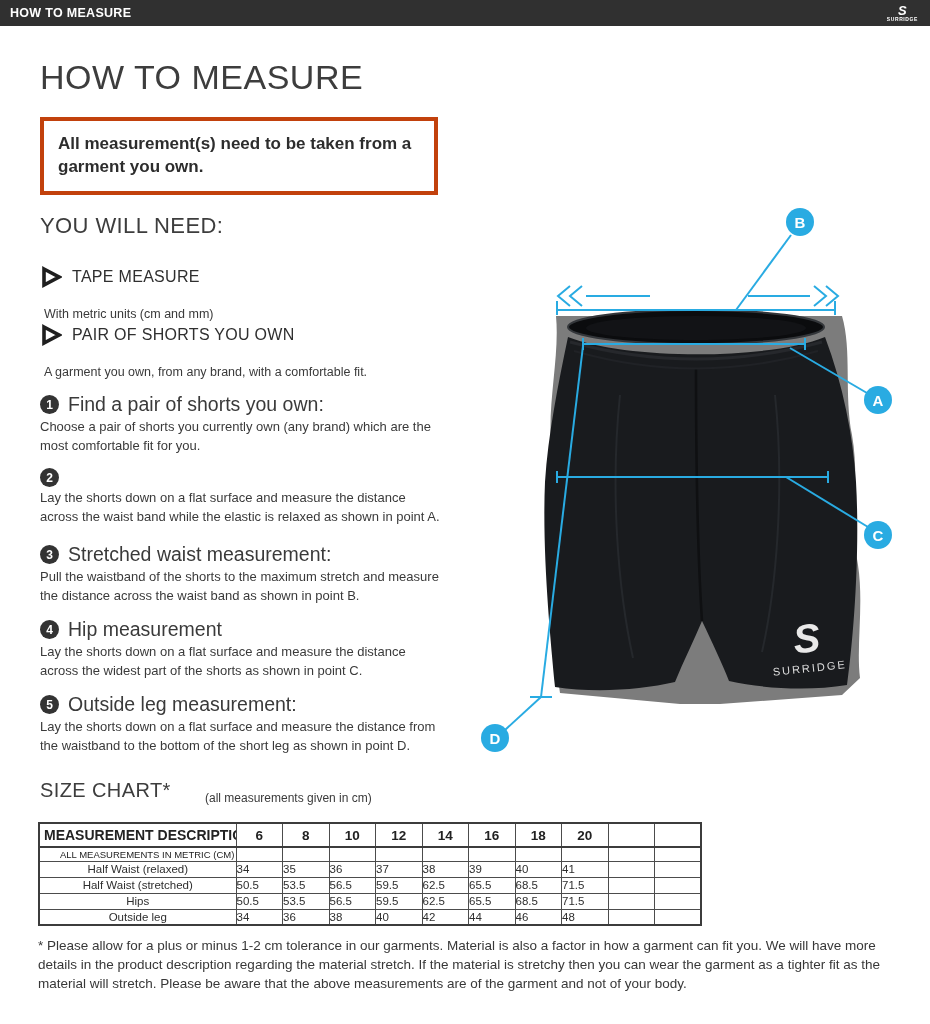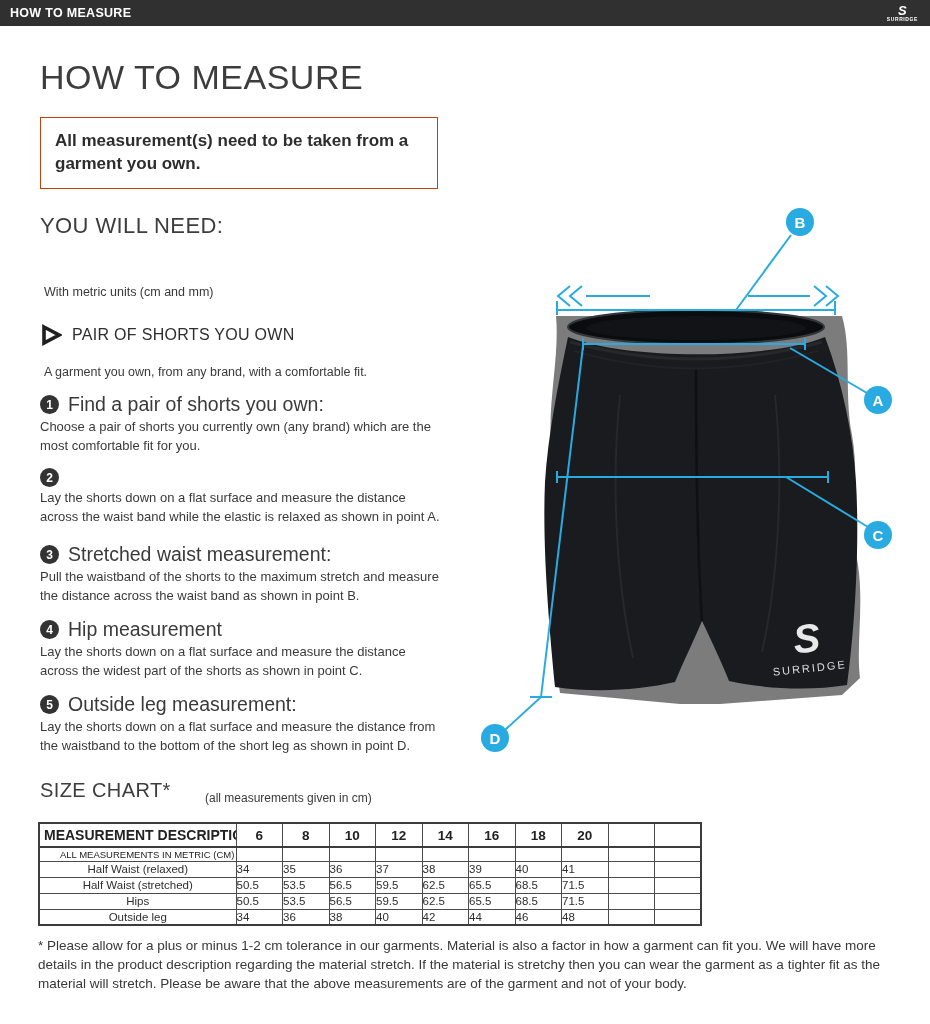--- a/index.html
+++ b/index.html
@@ -9,21 +9,21 @@
 
   
   .topbar { position:absolute; left:0; top:0; width:930px; height:26px; background:#303030; display:flex; align-items:center; justify-content:space-between; padding:0 8px 0 10px; }
   .topbar-title { color:#ffffff; font-size:12.5px; font-weight:bold; letter-spacing:0.3px; }
   .brandmark { display:flex; flex-direction:column; align-items:center; line-height:1; padding-right:4px; }
   .brandmark .s-glyph { color:#fff; font-weight:bold; font-size:13px; font-style:italic; }
   .brandmark .s-word { color:#fff; font-size:5px; letter-spacing:0.6px; font-weight:bold; }
 
   
   .h1 { position:absolute; left:40px; top:58px; font-size:34px; font-weight:400; color:#3d3d3d; letter-spacing:0.5px; }
-  .notice { position:absolute; left:40px; top:117px; width:398px; border:1px solid #c2410c; padding:12px 14px; font-size:17px; font-weight:bold; color:#2d2d2d; line-height:1.35; }
+  .notice { position:absolute; left:40px; top:117px; width:398px; border:4px solid #c2410c; padding:12px 14px; font-size:17px; font-weight:bold; color:#2d2d2d; line-height:1.35; }
   .h2 { position:absolute; left:40px; top:213px; font-size:22px; font-weight:400; color:#3d3d3d; letter-spacing:0.4px; }
 
   
   .need-item { position:absolute; left:40px; }
   .need-item .row { display:flex; align-items:center; gap:10px; }
   .need-title { font-size:16px; color:#2f2f2f; letter-spacing:0.3px; }
   .need-sub { font-size:12.5px; color:#3a3a3a; margin-top:19px; margin-left:4px; }
 
   
   .step { position:absolute; left:40px; width:405px; }
@@ -65,20 +65,26 @@
     </span>
   </div>
 
   <div class="h1">HOW TO MEASURE</div>
 
   <div class="notice">All measurement(s) need to be taken from a garment you own.</div>
 
   <div class="h2">YOU WILL NEED:</div>
 
   <div class="need-item" style="top:266px;">
+    <div class="row">
+      <svg width="22" height="22" viewBox="0 0 22 22">
+        <polygon points="4,3 19,11 4,19" fill="#ffffff" stroke="#1f1f1f" stroke-width="3.6" stroke-linejoin="miter"></polygon>
+      </svg>
+      <span class="need-title">TAPE MEASURE</span>
+    </div>
     <div class="need-sub">With metric units (cm and mm)</div>
   </div>
 
   <div class="need-item" style="top:324px;">
     <div class="row">
       <svg width="22" height="22" viewBox="0 0 22 22">
         <polygon points="4,3 19,11 4,19" fill="#ffffff" stroke="#1f1f1f" stroke-width="3.6" stroke-linejoin="miter"></polygon>
       </svg>
       <span class="need-title">PAIR OF SHORTS YOU OWN</span>
     </div>

